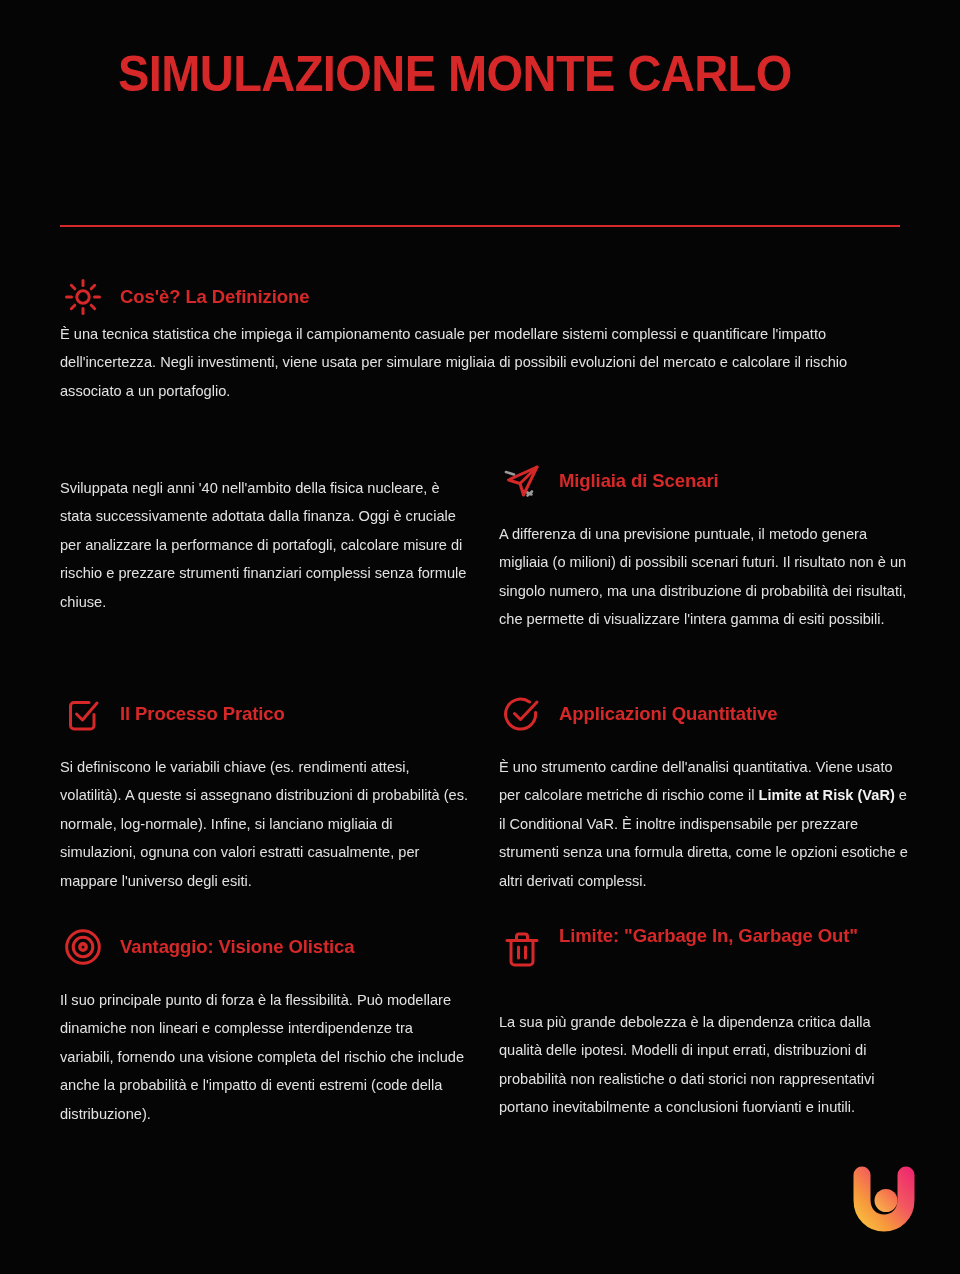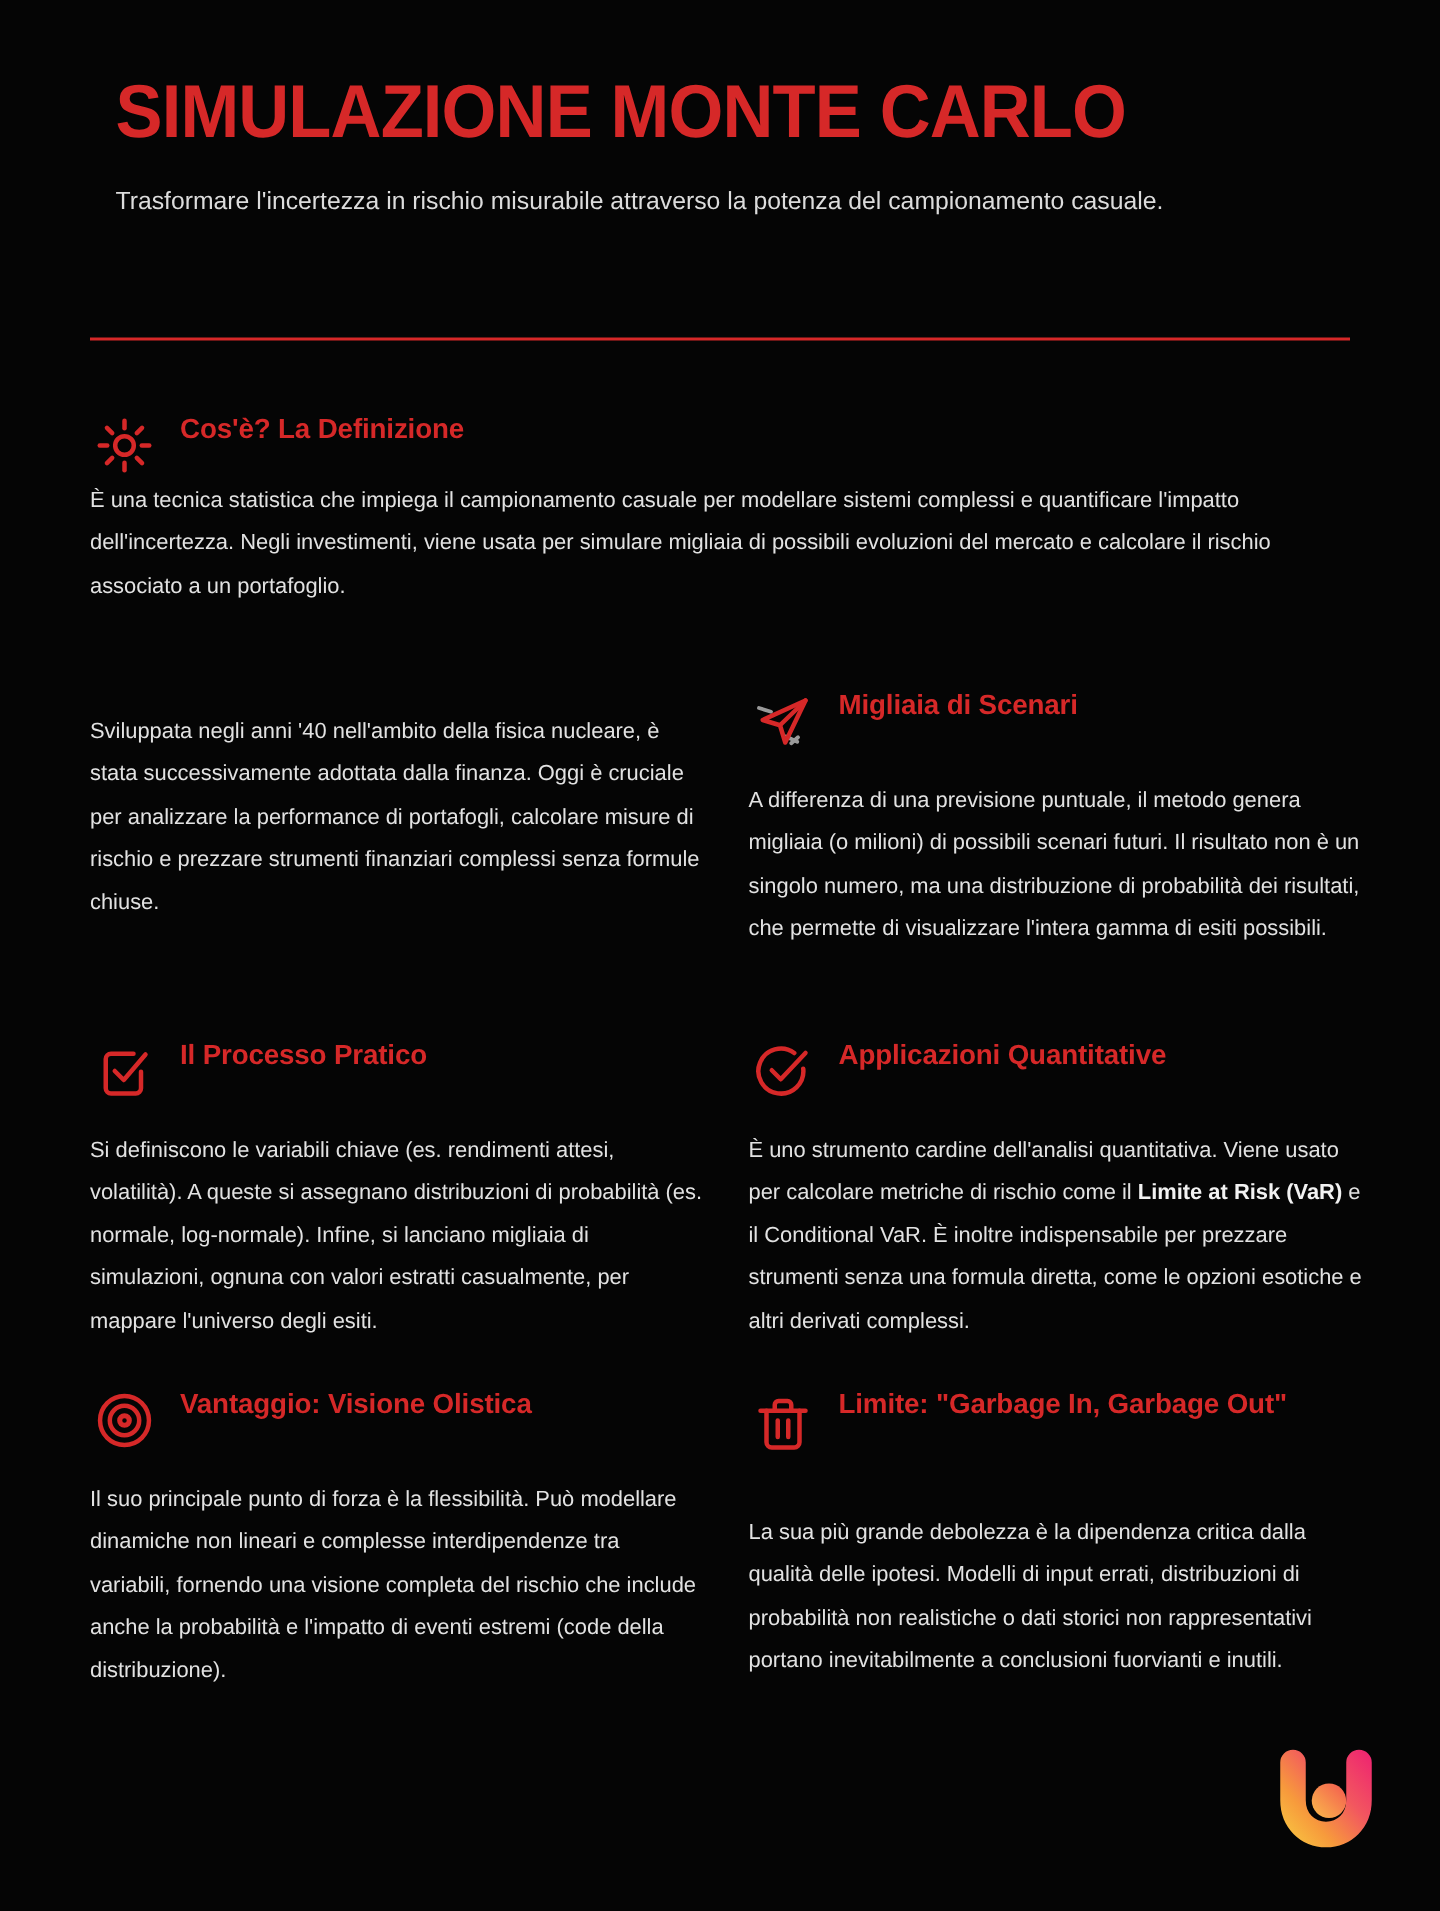--- a/index.html
+++ b/index.html
@@ -19,23 +19,24 @@
 
   .page {
     position: absolute;
     inset: 0;
     background: #050505;
   }
 
   
   .header {
     position: absolute;
-    left: 77px;
+    left: 60px;
     top: 48px;
     width: 840px;
+    text-align: center;
   }
   .main-title {
     font-family: "Liberation Sans Narrow", "Liberation Sans", sans-serif;
     font-size: 50px;
     line-height: 1.04;
     font-weight: 700;
     letter-spacing: -0.6px;
     color: #d62828;
     margin: 0;
     transform: scaleX(0.94);
@@ -58,21 +59,21 @@
     height: 2px;
     background: #d62828;
   }
 
   
   .section {
     position: absolute;
   }
   .sec-head {
     display: flex;
-    align-items: flex-start;
+    align-items: center;
     gap: 14px;
     min-height: 46px;
   }
   .sec-icon {
     width: 46px;
     height: 46px;
     flex: 0 0 46px;
     display: flex;
     align-items: center;
     justify-content: center;
@@ -120,21 +121,20 @@
     height: 82px;
   }
 </style>
 </head>
 <body>
 
 <div class="page">
 
   <div class="header">
     <h1 class="main-title">SIMULAZIONE MONTE CARLO</h1>
-    <p class="subtitle">Trasformare l'incertezza in rischio misurabile attraverso la potenza del campionamento casuale.</p>
   </div>
   <div class="divider"></div>
 
   <div class="section" id="sec-definizione">
     <div class="sec-head">
       <span class="sec-icon">
         <svg width="40" height="40" viewBox="0 0 40 40" fill="none" stroke="#d62828" stroke-width="3" stroke-linecap="round">
           <circle cx="20" cy="20" r="6.2"></circle>
           <line x1="20" y1="3.5" x2="20" y2="8.5"></line>
           <line x1="20" y1="31.5" x2="20" y2="36.5"></line>

